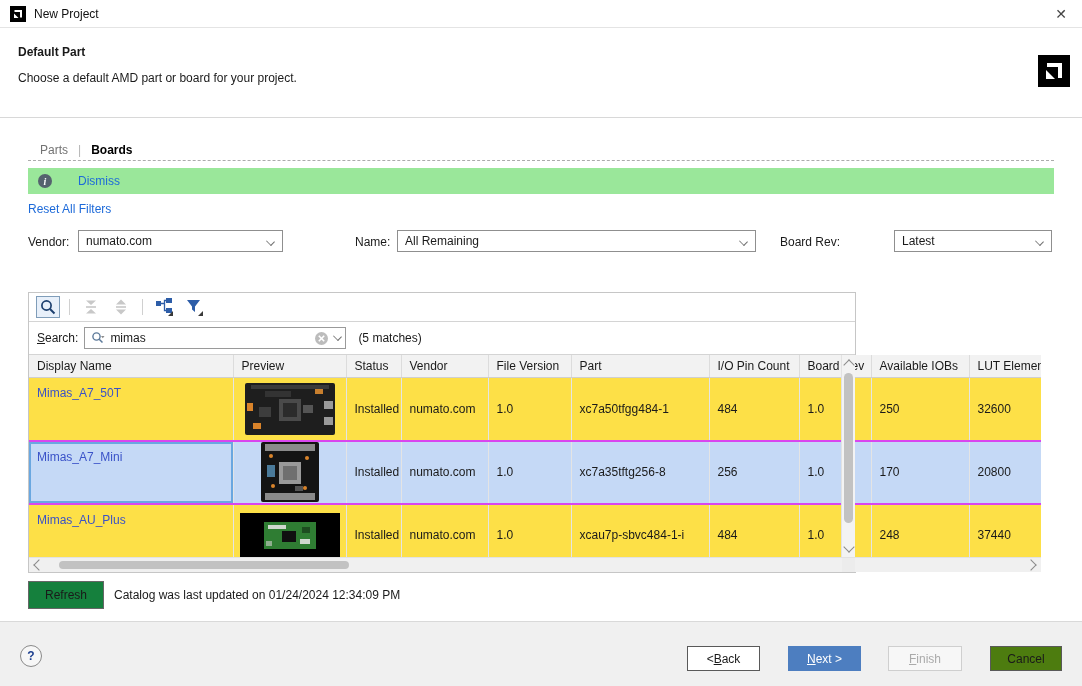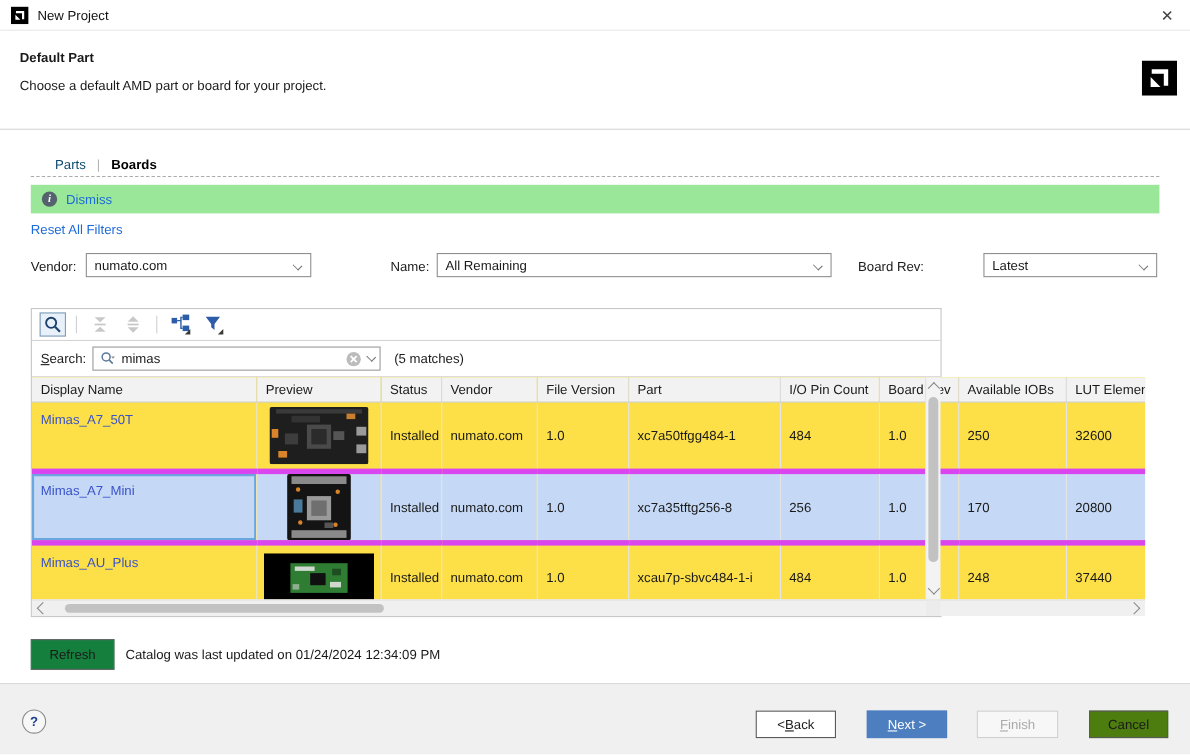--- a/index.html
+++ b/index.html
@@ -14,63 +14,63 @@
 
   
   .header{position:absolute;top:28px;left:0;right:0;height:89px;background:#fff;border-bottom:1px solid #d8d8d8;}
   .header .h-title{position:absolute;left:18px;top:17px;font-size:12px;font-weight:bold;}
   .header .h-sub{position:absolute;left:18px;top:43px;font-size:12px;}
   .amd-logo{position:absolute;right:12px;top:27px;width:32px;height:32px;}
 
   
   .tabs{position:absolute;left:28px;width:1026px;top:140px;height:21px;
     border-bottom:1px dashed #ababab;display:flex;align-items:center;padding-left:12px;gap:10px;box-sizing:border-box;}
-  .tab-inactive{color:#0c4a6e;margin-left:10px;}
+  .tab-inactive{color:#737373;}
   .tab-sep{color:#b5b5b5;}
   .tab-active{font-weight:bold;color:#000;}
 
   
   .banner{position:absolute;left:28px;width:1026px;top:168px;height:26px;background:#9ae79a;
     display:flex;align-items:center;padding-left:10px;box-sizing:border-box;gap:8px;}
   .info-icon{width:14px;height:14px;border-radius:50%;background:#55626e;color:#fff;
     display:flex;align-items:center;justify-content:center;font-size:10px;font-style:italic;
     font-family:"Liberation Serif",serif;font-weight:bold;flex:0 0 auto;}
   .link{color:#1d6ad9;cursor:pointer;}
-  .banner .dismiss{margin-left:0;}
+  .banner .dismiss{margin-left:18px;}
 
   .reset-link{position:absolute;left:28px;top:202px;}
 
   
   .flabel{position:absolute;top:235px;}
   .select{position:absolute;top:230px;height:22px;border:1px solid #8f8f8f;background:#fff;
     display:flex;align-items:center;padding:0 24px 0 7px;box-sizing:border-box;}
   .chev{position:absolute;right:8px;top:7px;width:6px;height:6px;border-right:1.6px solid #707070;
     border-bottom:1.6px solid #707070;transform:rotate(45deg) scale(1,.8);}
 
   
-  .panel{position:absolute;left:28px;top:280px;width:828px;height:281px;border:1px solid #c6c6c6;box-sizing:border-box;padding-left:16px;}
+  .panel{position:absolute;left:28px;top:292px;width:828px;height:281px;border:1px solid #c6c6c6;box-sizing:border-box;padding-left:16px;}
   .toolbar{position:absolute;top:0;left:0;right:0;height:28px;border-bottom:1px solid #d4d4d4;
     display:flex;align-items:center;padding-left:7px;gap:6px;}
   .tool-btn{width:24px;height:22px;display:flex;align-items:center;justify-content:center;}
   .tool-btn.active{border:1px solid #7f9db9;background:#e8f0fa;box-sizing:border-box;}
   .tool-sep{width:1px;height:16px;background:#d0d0d0;margin:0 3px;}
 
   .searchrow{position:absolute;top:29px;left:0;right:0;height:32px;border-bottom:1px solid #d4d4d4;
     display:flex;align-items:center;padding-left:8px;gap:6px;}
   .search-combo{position:relative;width:262px;height:22px;border:1px solid #9a9a9a;background:#fff;
     display:flex;align-items:center;padding:0 44px 0 6px;box-sizing:border-box;gap:5px;}
   .combo-right{position:absolute;right:4px;top:0;height:100%;display:flex;align-items:center;gap:5px;}
   .u{text-decoration:underline;}
 
   
   .tablewrap{position:absolute;top:62px;left:0;width:1012px;height:202px;overflow:hidden;background:#fde047;}
   table{border-collapse:collapse;table-layout:fixed;width:1012px;}
   th{height:22px;background:#f2f2f2;font-weight:normal;text-align:left;padding:0 0 0 8px;
     border-right:1px solid #dcdcdc;border-bottom:1px solid #cfcfcf;white-space:nowrap;overflow:hidden;}
-  td{height:63px;border-right:1px solid #e4e4e4;border-bottom:5px solid #d946ef;
+  td{height:63px;border-right:1px solid #e4e4e4;border-bottom:2px solid #d946ef;
     padding:0 0 0 8px;vertical-align:middle;white-space:nowrap;overflow:hidden;box-sizing:border-box;}
   td.name{vertical-align:top;padding-top:8px;}
   td.name .link{color:#3a52c8;}
   td.preview{text-align:center;padding:0;}
   tr.selected td{background:#c5d9f6;}
   tr.selected td.name{box-shadow:inset 0 0 0 2px #6aa7e0;}
 
   
   .vscroll{position:absolute;top:62px;right:0;width:13px;height:202px;background:#f3f3f3;border-left:1px solid #e2e2e2;}
   .vthumb{position:absolute;left:2px;top:18px;width:9px;height:150px;background:#c2c2c2;border-radius:5px;}

